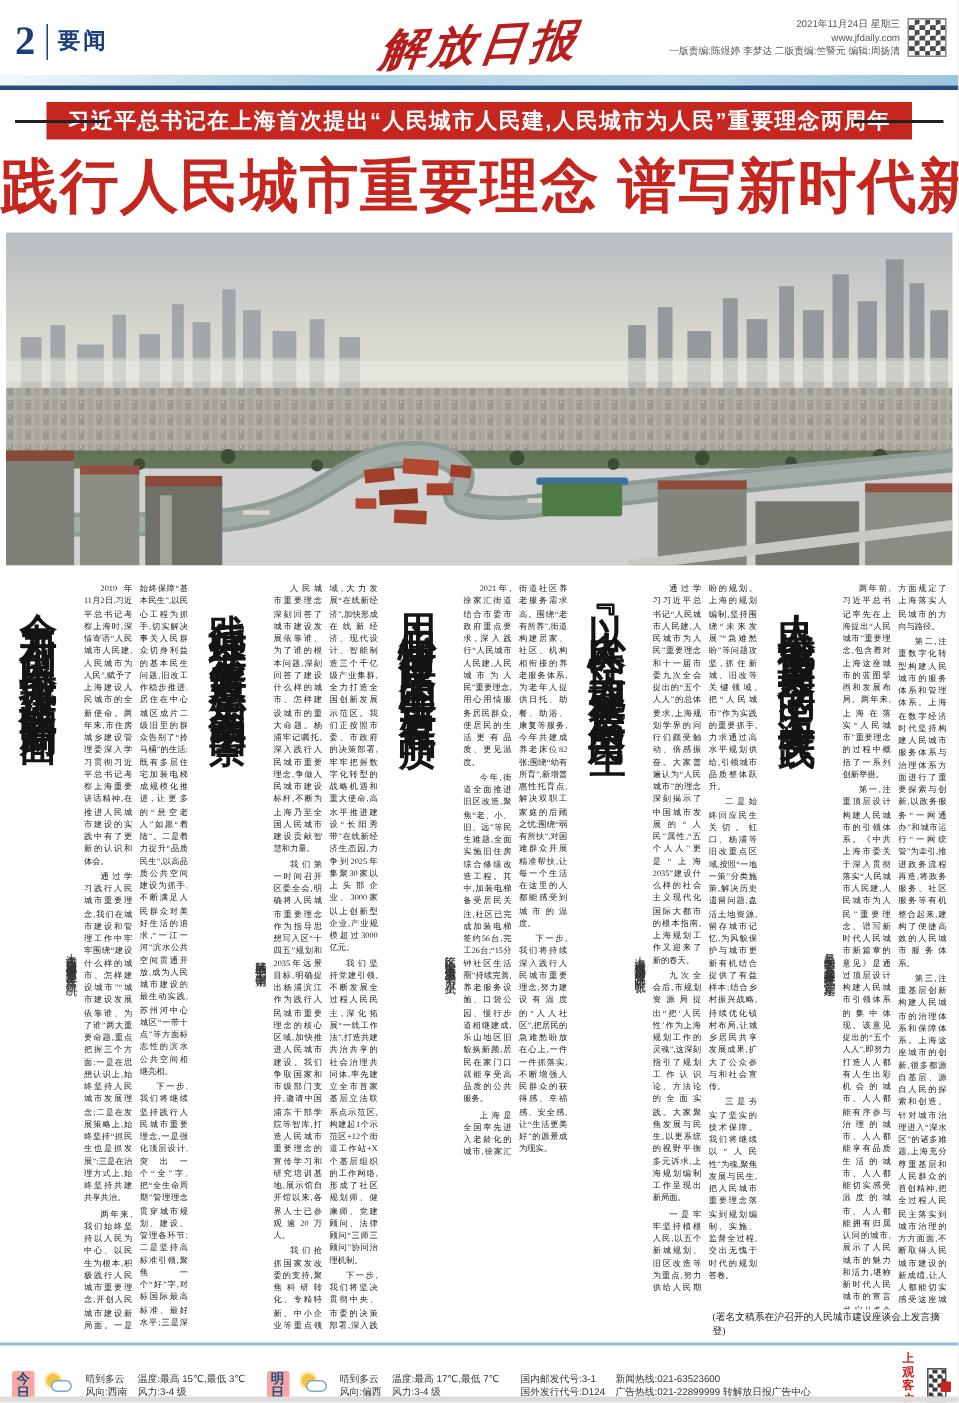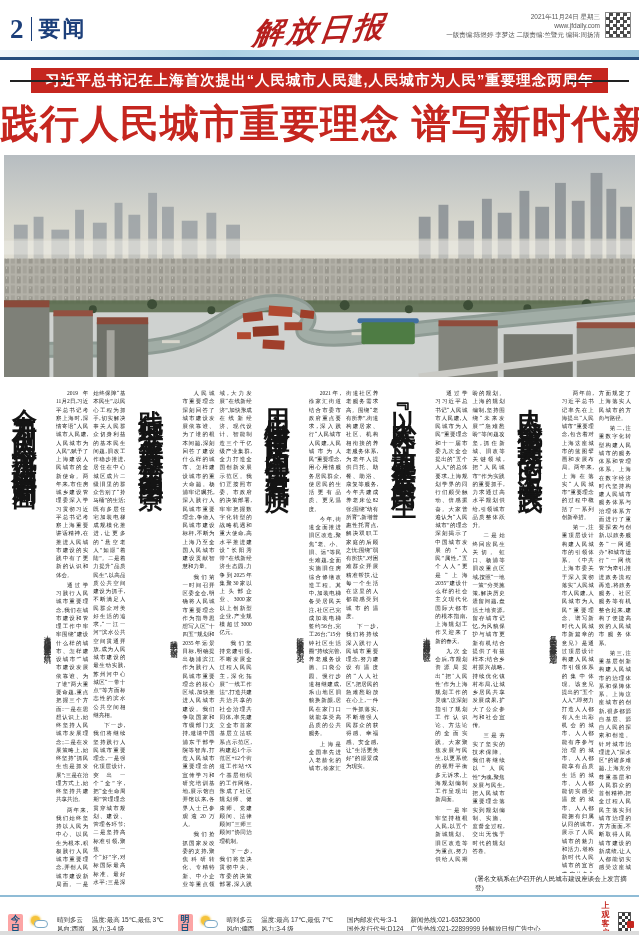--- a/index.html
+++ b/index.html
@@ -7,21 +7,21 @@
   .page {
     position:relative; width:639px; height:935px; margin:0 auto;
     background:#ffffff; overflow:hidden;
     font-family:"Liberation Serif","DejaVu Serif",serif; color:#1c1c1c;
   }
   
   .hdr { position:relative; height:50px; padding:8px 8px 0 10px; display:flex; align-items:flex-start; }
   .hdr-left { display:flex; align-items:center; gap:7px; margin-top:6px; }
   .pageno { font-size:27px; font-weight:bold; color:#1c3f7a; line-height:1; }
   .hdr-div { width:1px; height:24px; background:#1c3f7a; }
-  .section { font-size:22px; font-weight:bold; color:#1c3f7a; letter-spacing:2px; }
+  .section { font-size:15px; font-weight:bold; color:#1c3f7a; letter-spacing:2px; }
   .masthead { position:absolute; left:50%; top:10px; transform:translateX(-50%) skewX(-10deg) rotate(-3deg);
     font-size:30px; font-weight:bold; font-style:italic; color:#b61f1e; letter-spacing:3px; white-space:nowrap; }
   .hdr-right { margin-left:auto; display:flex; gap:5px; align-items:flex-start; margin-top:4px; }
   .hdr-meta { text-align:right; font-family:"Liberation Sans","DejaVu Sans",sans-serif; font-size:6.5px; line-height:9px; color:#555; }
   .qr { width:26px; height:26px; border:1px solid #888;
     background:
       radial-gradient(circle at 50% 50%, rgba(255,255,255,0) 0, rgba(255,255,255,0) 100%),
       conic-gradient(#4a4a4a 25%, #fff 0 50%, #4a4a4a 0 75%, #fff 0);
     background-size:100% 100%, 7px 7px; }
   .band1 { height:7px; background:linear-gradient(to right,#f2f8fb,#aed2e4 35%,#c4dded 70%,#9cc6dc); }

